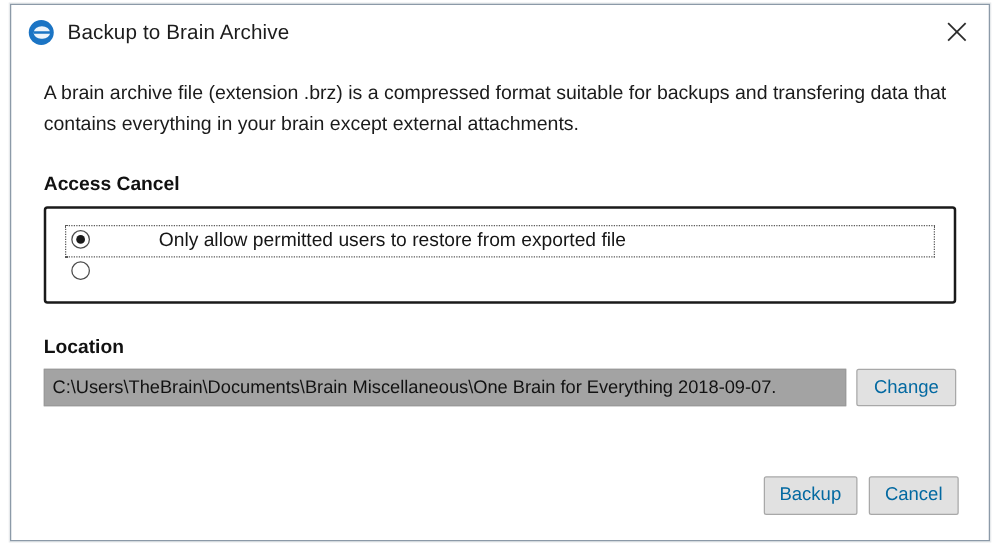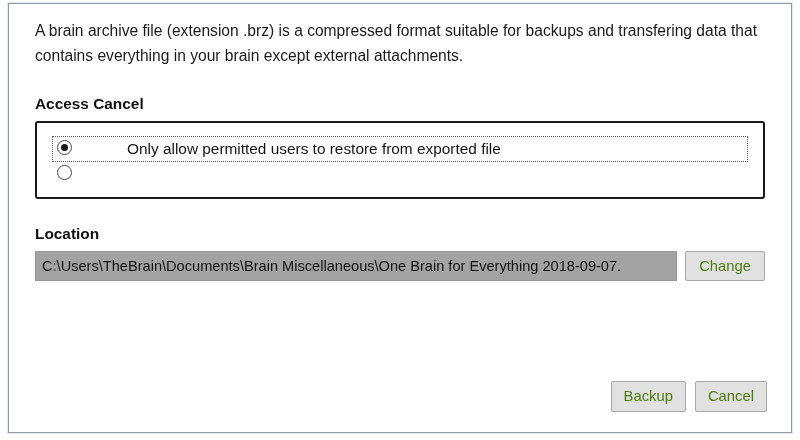--- a/index.html
+++ b/index.html
@@ -166,21 +166,21 @@
     padding: 0 6px;
     box-sizing: border-box;
     line-height: 28px;
     white-space: nowrap;
     overflow: hidden;
     text-overflow: clip;
   }
   .btn {
     font-family: "Liberation Sans", sans-serif;
     font-size: 14.8px;
-    color: #4d7c0f;
+    color: #0369a1;
     background: #e1e1e1;
     border: 1px solid #a8a8a8;
     border-radius: 2px;
     padding: 0 13px;
     height: 30px;
     line-height: 28px;
     box-sizing: border-box;
     cursor: default;
     white-space: nowrap;
   }
@@ -202,20 +202,30 @@
     text-align: center;
     padding: 0 12px;
   }
 </style>
 </head>
 <body>
 
 <div class="screen">
   <div class="dialog">
 
+    <div class="titlebar">
+      <span class="app-icon"></span>
+      <span class="title-text">Backup to Brain Archive</span>
+      <div class="close-btn">
+        <svg width="17" height="17" viewBox="0 0 17 17">
+          <line x1="1.5" y1="1.5" x2="15.5" y2="15.5" stroke="#2b2b2b" stroke-width="1.4"></line>
+          <line x1="15.5" y1="1.5" x2="1.5" y2="15.5" stroke="#2b2b2b" stroke-width="1.4"></line>
+        </svg>
+      </div>
+    </div>
 
     <div class="content">
 
       <p class="desc">A brain archive file (extension .brz) is a compressed format suitable for backups and transfering data that contains everything in your brain except external attachments.</p>
 
       <div class="section-label">Access Cancel</div>
 
       <div class="group-box">
         <div class="radio-row focused">
           <span class="radio checked"></span>

